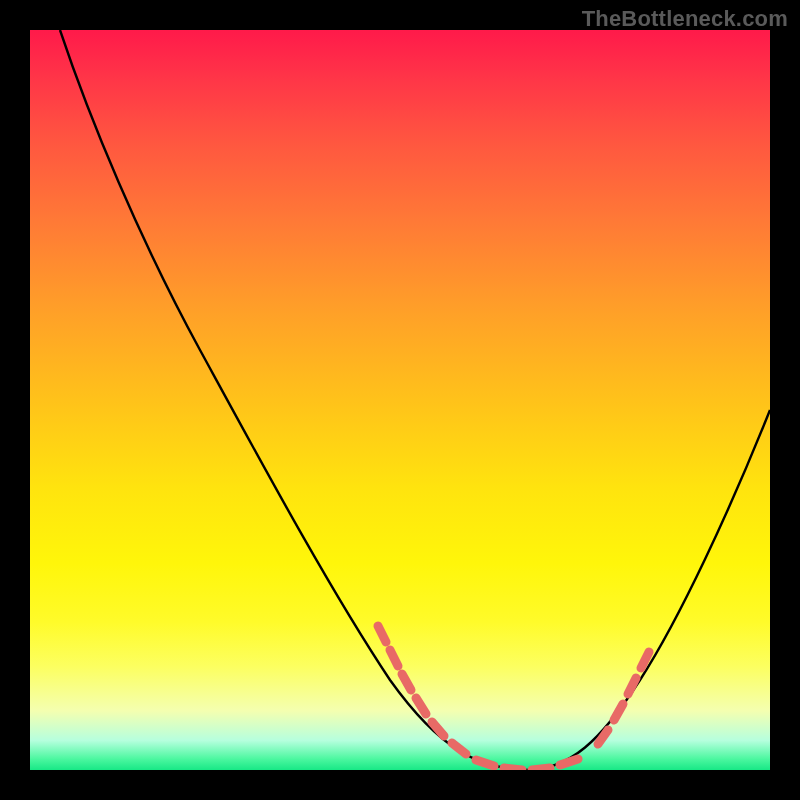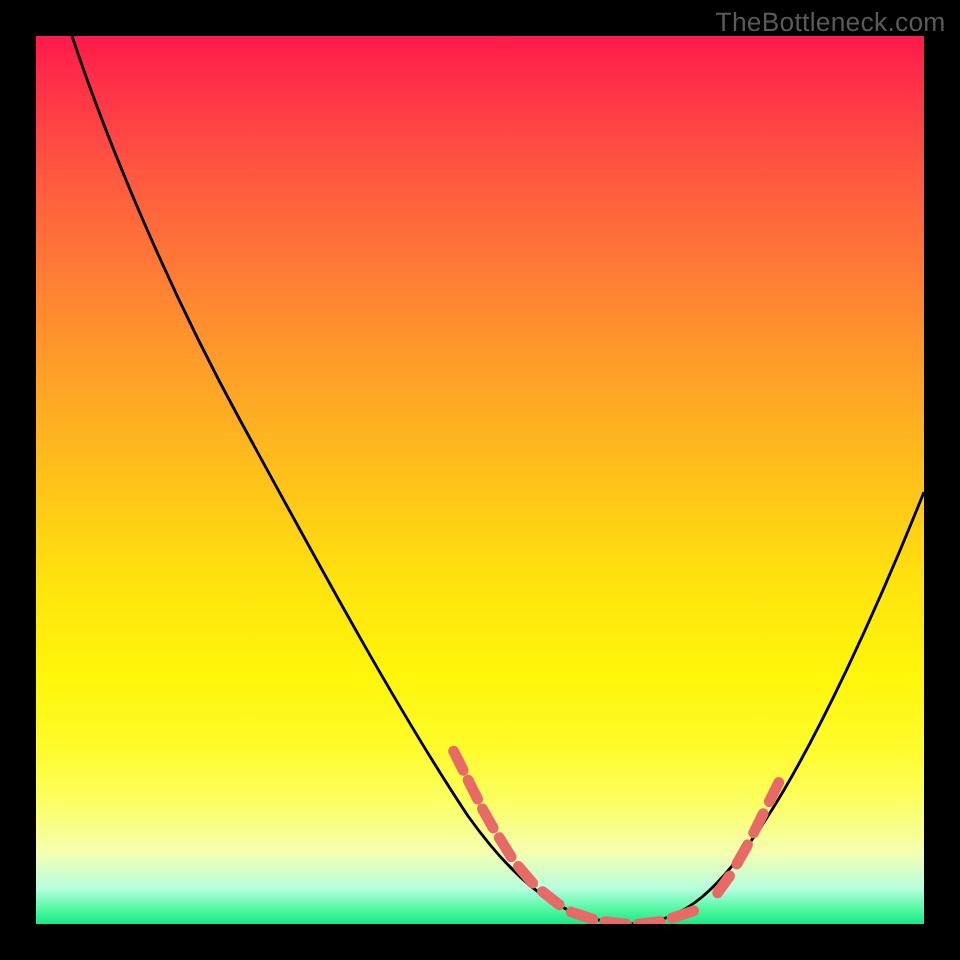--- a/index.html
+++ b/index.html
@@ -32,21 +32,21 @@
       #b6ffde 96%,
       #4cf7a0 98.5%,
       #18e886 100%);
   }
   .watermark {
     position: absolute;
     top: 6px;
     right: 12px;
     color: #5a5a5a;
     font-size: 22px;
-    font-weight: 400;
+    font-weight: 700;
     letter-spacing: 0.2px;
     user-select: none;
   }
   svg.curve {
     position: absolute;
     left: 0;
     top: 0;
   }
 </style>
 </head>

